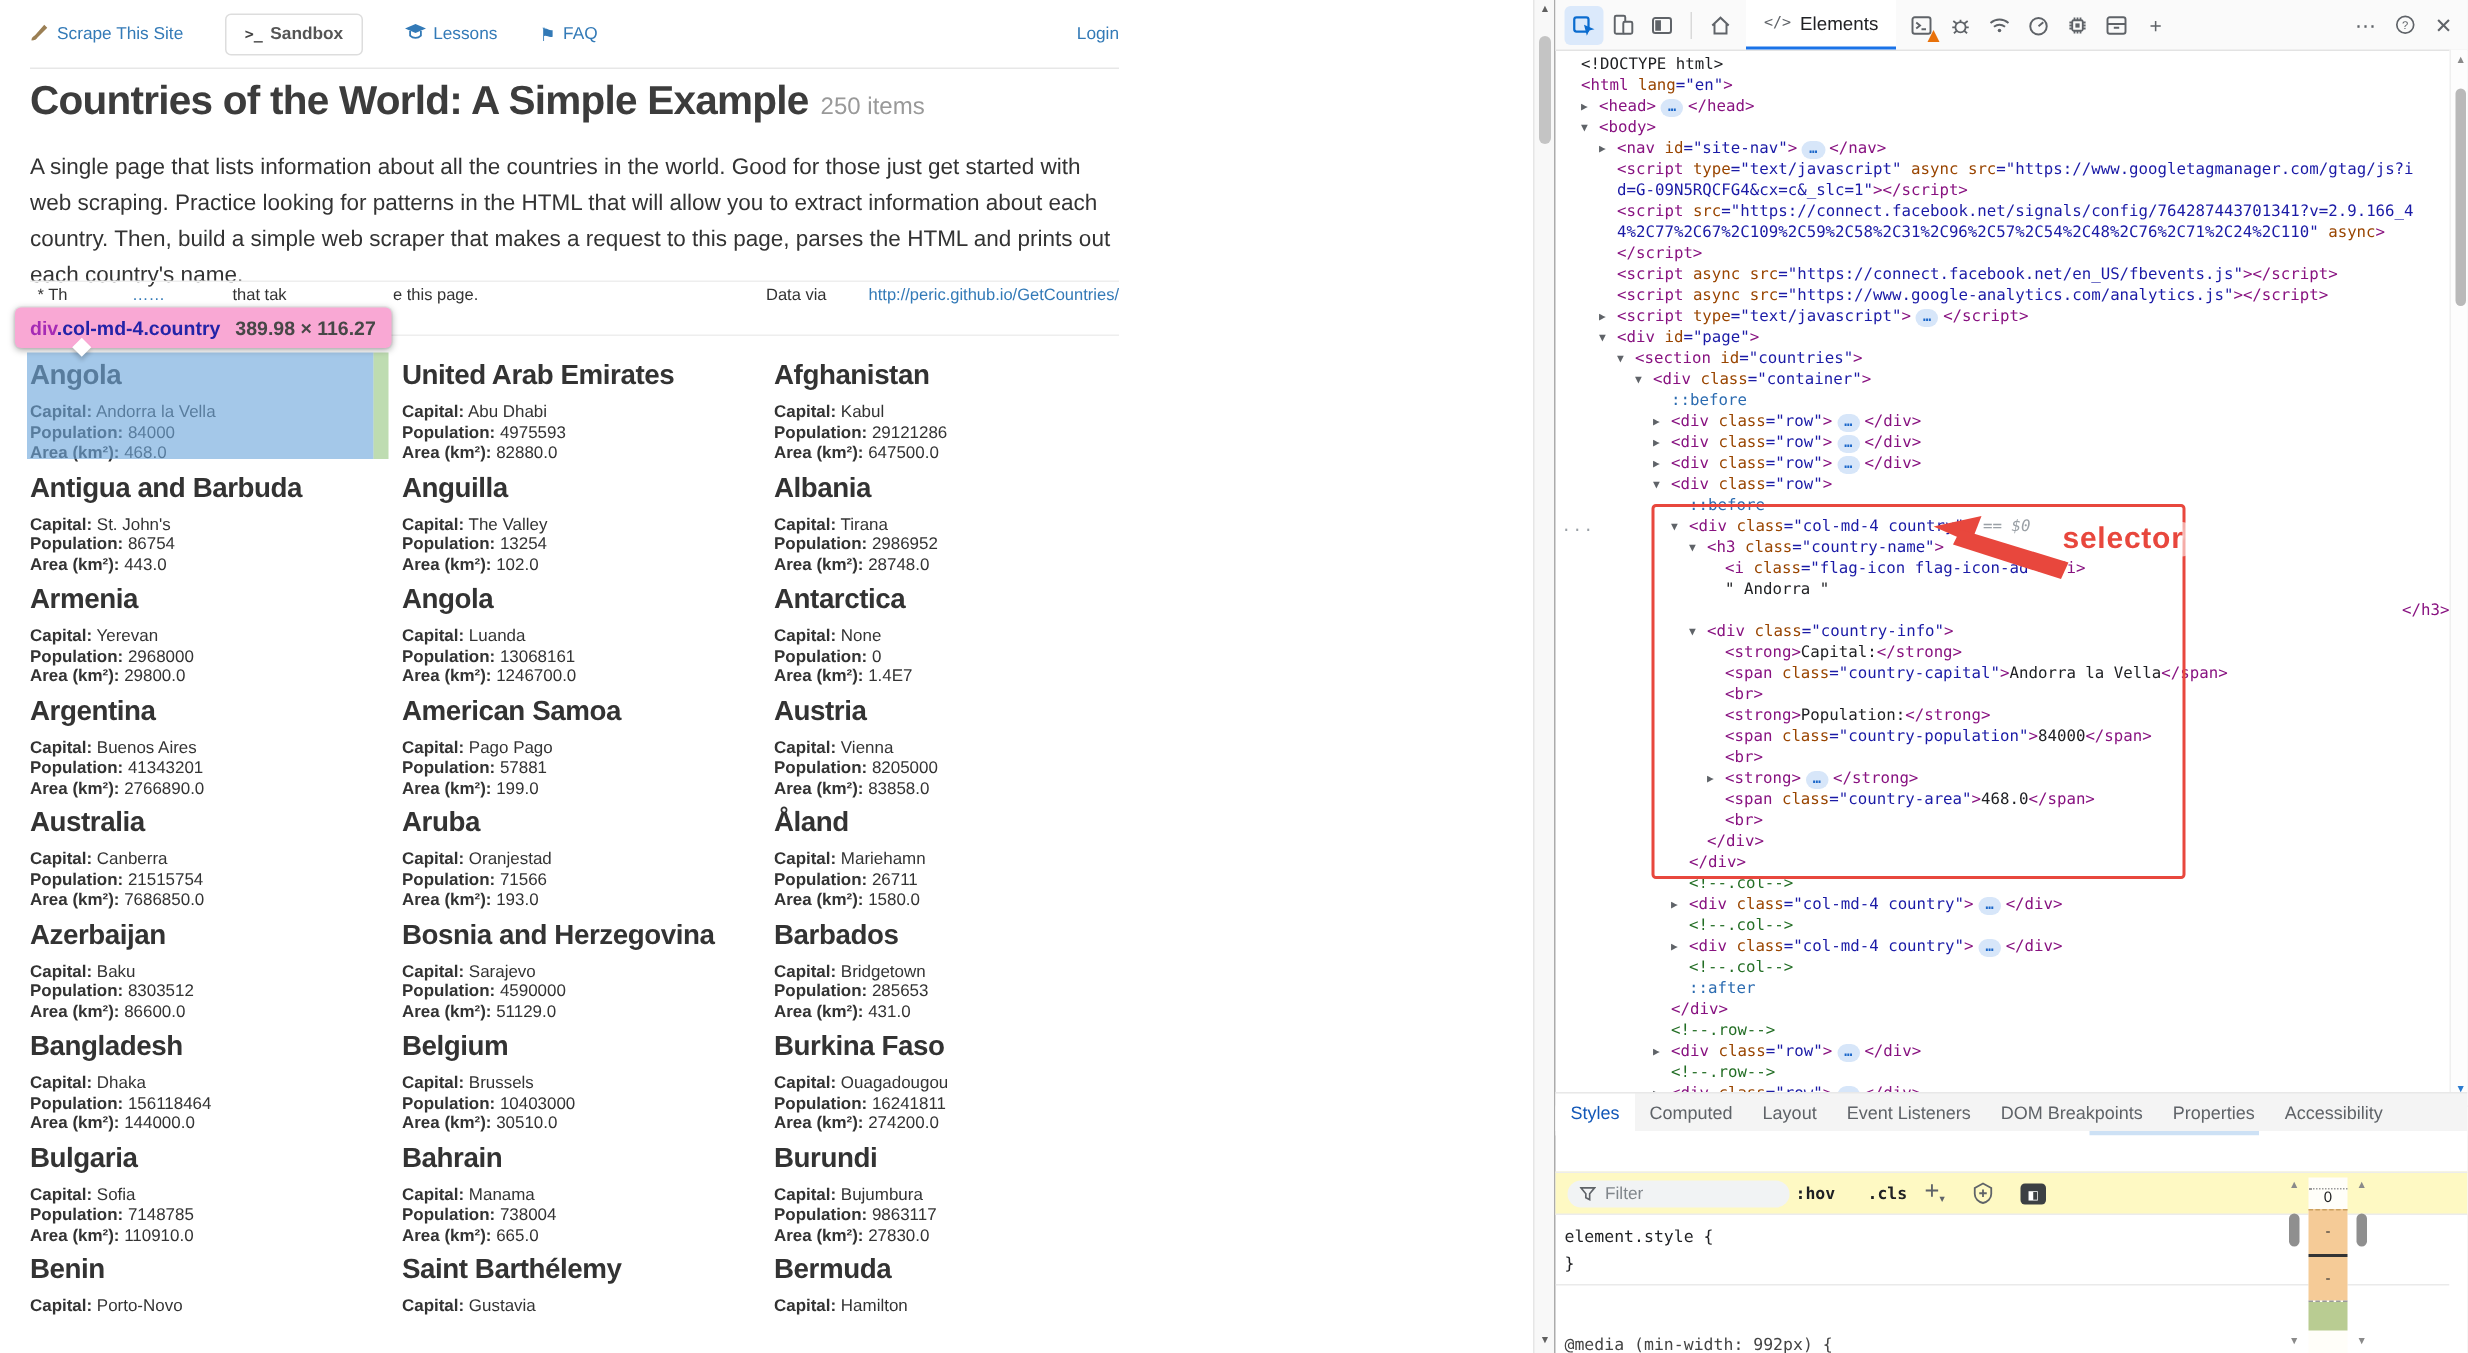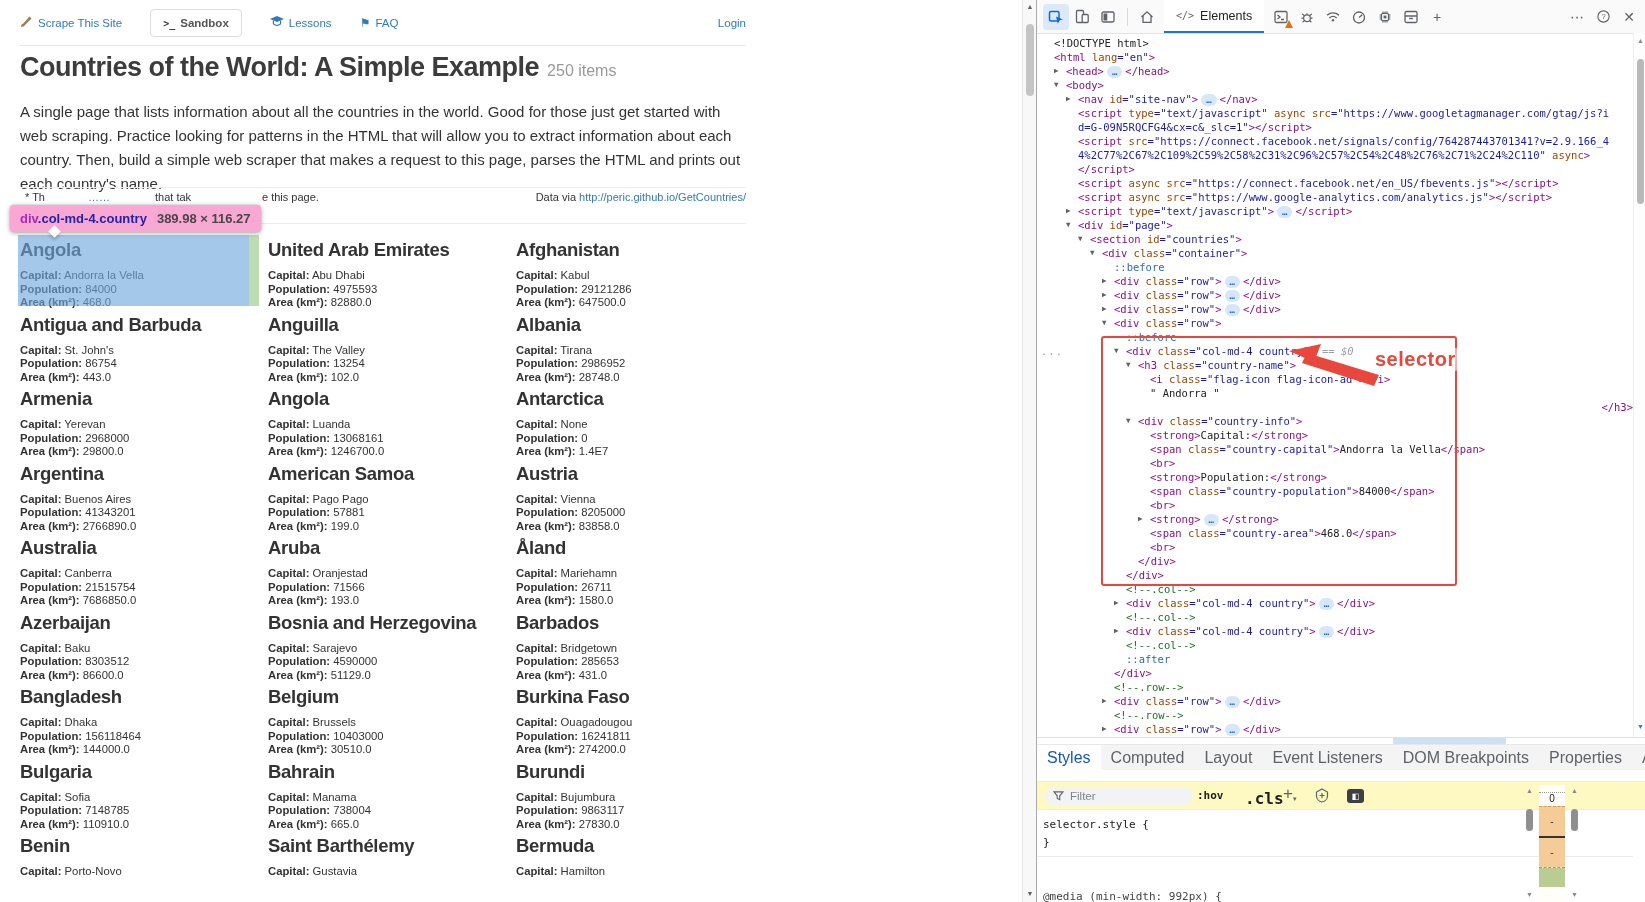--- a/index.html
+++ b/index.html
@@ -13,21 +13,21 @@
   .nav-item.active{border:1px solid #ddd;border-radius:4px;background:#fff;padding:7px 12px;color:#555;font-weight:bold;}
   .nav-login{margin-left:auto;color:#337ab7;}
   .page-title{position:absolute;left:20px;top:52px;font-size:27px;font-weight:700;color:#3c3c3c;letter-spacing:-0.5px;}
   .items-count{font-size:16px;color:#999;font-weight:400;margin-left:8px;letter-spacing:0;}
   .desc{position:absolute;left:20px;top:100px;width:727px;font-size:15px;line-height:24px;color:#333;}
   .hr1{position:absolute;left:20px;top:187px;width:726px;border-top:1px solid #eee;}
   .hr2{position:absolute;left:20px;top:223px;width:726px;border-top:1px solid #eee;}
   .note-frag{position:absolute;top:191px;font-size:11px;color:#333;}
   .note-link{color:#337ab7;}
   .data-via{position:absolute;left:460px;top:191px;width:286px;text-align:right;font-size:11px;color:#333;}
-  .data-via a{color:#337ab7;text-decoration:none;}
+  .data-via a{color:#337ab7;text-decoration:none;margin-left:25px;}
   .grid{position:absolute;left:20px;top:239px;width:745px;display:grid;
     grid-template-columns:248px 248px 248px;grid-auto-rows:74.5px;}
   .country-card{position:relative;}
   .country-card h3{font-size:18.5px;margin:0 0 8px 0;color:#333;font-weight:700;letter-spacing:-0.3px;}
   .ci{font-size:11.3px;line-height:13.5px;color:#333;}
   .ci strong{font-weight:700;}
   .hl-blue{position:absolute;left:-2px;top:-4px;width:231px;height:71px;background:rgba(111,168,220,0.63);z-index:2;}
   .hl-green{position:absolute;left:229px;top:-4px;width:10px;height:71px;background:rgba(147,196,125,0.6);z-index:2;}
   
   .tooltip{position:absolute;left:10px;top:205px;height:27px;background:#f9a8d4;border-radius:4px;z-index:5;
@@ -82,30 +82,30 @@
     background:rgba(255,255,255,.55);padding:0 4px;border-radius:5px;
     text-shadow:0 0 4px #fff,0 2px 2px rgba(255,255,255,.9);}
   
   .dt-crumbs{position:absolute;left:0;top:737px;width:609px;height:19px;background:#fff;border-top:1px solid #e0e0e0;
     display:flex;align-items:stretch;font-size:11px;overflow:hidden;}
   .crumb{padding:0 7px;display:flex;align-items:center;cursor:pointer;white-space:nowrap;}
   .crumb.sel{background:#cde1f5;}
   .cb{color:#881280;} .cs{color:#994500;}
   
   .dt-tabs{position:absolute;left:0;top:728px;width:609px;height:25px;background:#f4f4f4;border-top:1px solid #e8e8e8;
-    display:flex;align-items:stretch;font-size:16px;color:#5f6368;overflow:hidden;margin-top:16px;}
+    display:flex;align-items:stretch;font-size:12px;color:#5f6368;overflow:hidden;}
   .stab{padding:0 10px;display:flex;align-items:center;cursor:pointer;white-space:nowrap;}
   .stab.sel{background:#fff;color:#1358b8;}
   
   .dt-stoolbar{position:absolute;left:0;top:781px;width:609px;height:29px;background:#fef9c3;
     border-top:1px solid #ececec;border-bottom:1px solid #ececec;box-sizing:border-box;}
   .filter-pill{position:absolute;left:8px;top:5px;width:132px;height:18px;border-radius:10px;background:#f1f3f4;
     color:#80868b;display:flex;align-items:center;gap:6px;padding:0 8px;font-size:11.5px;}
   .shov{position:absolute;left:160px;top:7px;font-size:11px;color:#202124;font-weight:600;font-family:"DejaVu Sans Mono",monospace;}
-  .scls{position:absolute;left:208px;top:7px;font-size:16px;color:#202124;font-weight:600;font-family:"DejaVu Sans Mono",monospace;}
+  .scls{position:absolute;left:208px;top:7px;font-size:11px;color:#202124;font-weight:600;font-family:"DejaVu Sans Mono",monospace;}
   .splus{position:absolute;left:246px;top:2px;font-size:17px;color:#5f6368;}
   .splus small{font-size:7px;vertical-align:-2px;}
   .sbrush{position:absolute;left:278px;top:6px;color:#5f6368;}
   .stoggle{position:absolute;left:310px;top:7px;width:17px;height:14px;background:#3c4043;border-radius:3px;
     color:#fff;font-size:8px;display:flex;align-items:center;justify-content:center;}
   
   .dt-rules{position:absolute;left:0;top:810px;width:596px;height:92px;overflow:hidden;
     font-family:"DejaVu Sans Mono","Liberation Mono",monospace;font-size:11px;color:#202124;}
   .rule1{position:absolute;left:6px;top:8px;} .rule2{position:absolute;left:6px;top:26px;}
   .rule-div{position:absolute;left:0;top:46px;width:100%;border-top:1px solid #eaeaea;}
@@ -535,21 +535,21 @@
       <span class="sbrush">
         <svg width="14" height="15" viewBox="0 0 14 15" fill="none" stroke="currentColor" stroke-width="1.2">
             <path d="M7 1 L12.5 4 V8 C12.5 11 10 13.5 7 14 C4 13.5 1.5 11 1.5 8 V4 Z"></path>
             <path d="M4.5 7.5 H9.5 M7 5 V10"></path>
           </svg>
       </span>
       <span class="stoggle">◧</span>
     </div>
 
     <div class="dt-rules">
-      <div class="rule1">selector.style {</div>
+      <div class="rule1">element.style {</div>
       <div class="rule2">}</div>
       <div class="rule-div"></div>
       <div class="rule3">@media (min-width: 992px) {</div>
     </div>
 
     <div class="mini">
       <div class="msb" style="left:0">
         <span class="sb-a2" style="top:2px">▲</span>
         <div class="thumb"></div>
         <span class="sb-a2" style="top:106px">▼</span>

